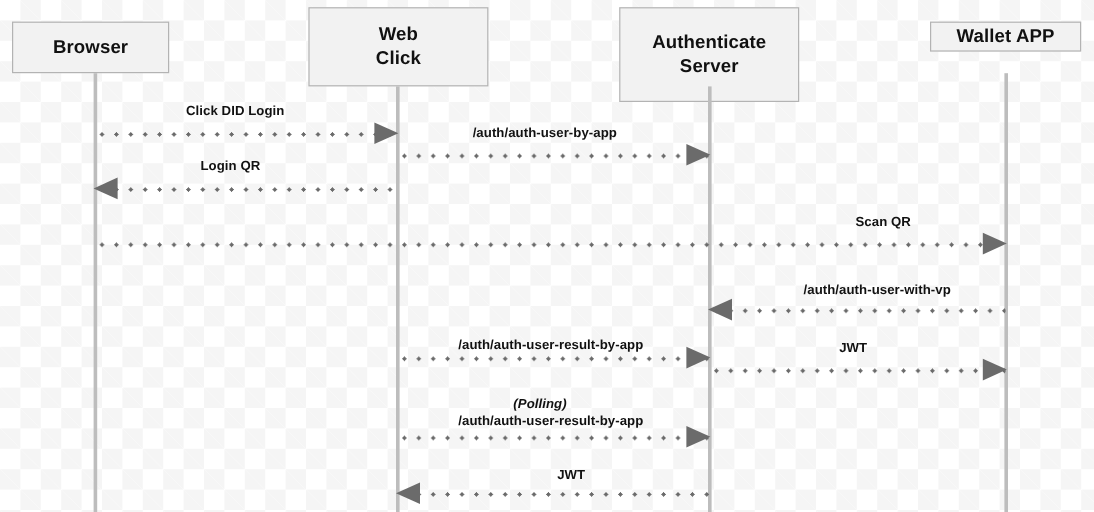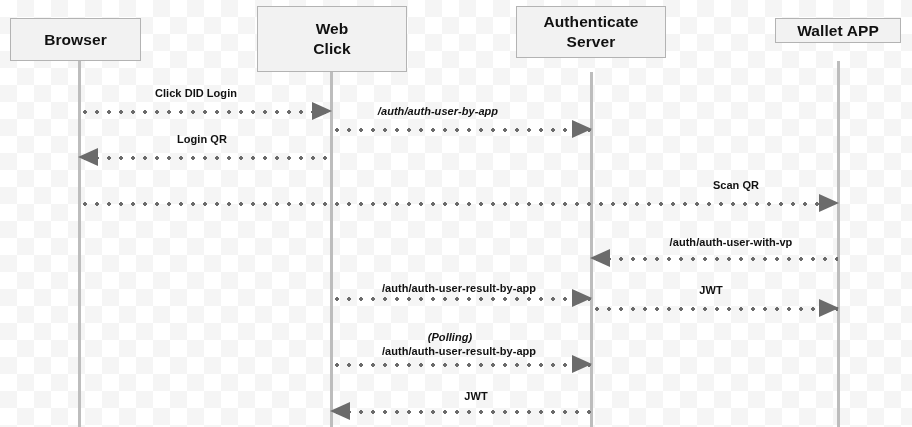--- a/index.html
+++ b/index.html
@@ -97,46 +97,46 @@
 </style>
 </head>
 <body>
 
 <div id="diagram">
 
   <div id="participants-layer">
       <div class="participant" style="left: 10px; top: 18px; width: 131px; height: 43px;">Browser</div>
       <div class="participant" style="left: 257px; top: 6px; width: 150px; height: 66px;">Web
 Click</div>
-      <div class="participant" style="left: 516px; top: 6px; width: 150px; height: 52px;">Authenticate
+      <div class="participant" style="left: 516px; top: 6px; width: 150px; height: 79px;">Authenticate
 Server</div>
       <div class="participant" style="left: 775px; top: 18px; width: 126px; height: 25px;">Wallet APP</div>
     </div>
   <div id="lifelines-layer">
       <div class="lifeline" style="left: 78px; top: 61px; height: 366px;"></div>
       <div class="lifeline" style="left: 330px; top: 72px; height: 355px;"></div>
       <div class="lifeline" style="left: 590px; top: 72px; height: 355px;"></div>
       <div class="lifeline" style="left: 837px; top: 61px; height: 366px;"></div>
     </div>
   <div id="messages-layer">
       <div class="msg right" style="left: 79px; top: 110px; width: 252px;">
         <div class="line"></div>
         <div class="head"></div>
       </div>
       <div class="msg-label" style="left: 196px; top: 87px;">Click DID Login</div>
       <div class="msg right" style="left: 331px; top: 128px; width: 260px;">
         <div class="line"></div>
         <div class="head"></div>
       </div>
-      <div class="msg-label" style="left: 438px; top: 105px; font-style: italic;">/auth/auth-user-by-app</div>
+      <div class="msg-label" style="left: 454px; top: 105px;">/auth/auth-user-by-app</div>
       <div class="msg left" style="left: 79px; top: 156px; width: 252px;">
         <div class="line"></div>
         <div class="head"></div>
       </div>
-      <div class="msg-label" style="left: 192px; top: 133px; margin-left: 10px;">Login QR</div>
+      <div class="msg-label" style="left: 192px; top: 133px;">Login QR</div>
       <div class="msg right" style="left: 79px; top: 202px; width: 759px;">
         <div class="line"></div>
         <div class="head"></div>
       </div>
       <div class="msg-label" style="left: 692px; top: 179px; margin-left: 44px;">Scan QR</div>
       <div class="msg left" style="left: 591px; top: 257px; width: 247px;">
         <div class="line"></div>
         <div class="head"></div>
       </div>
       <div class="msg-label" style="left: 731px; top: 236px; text-align: right;">/auth/auth-user-with-vp</div>

